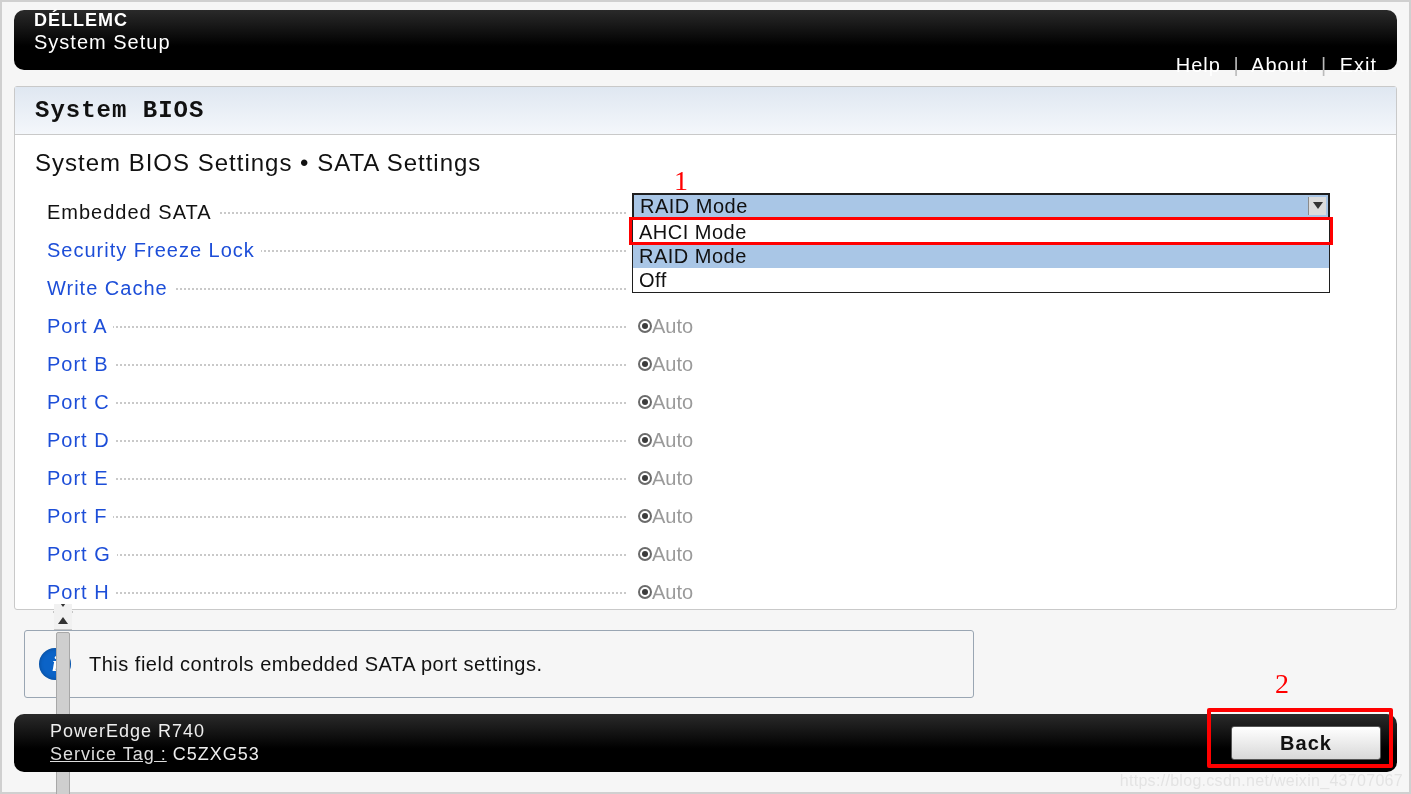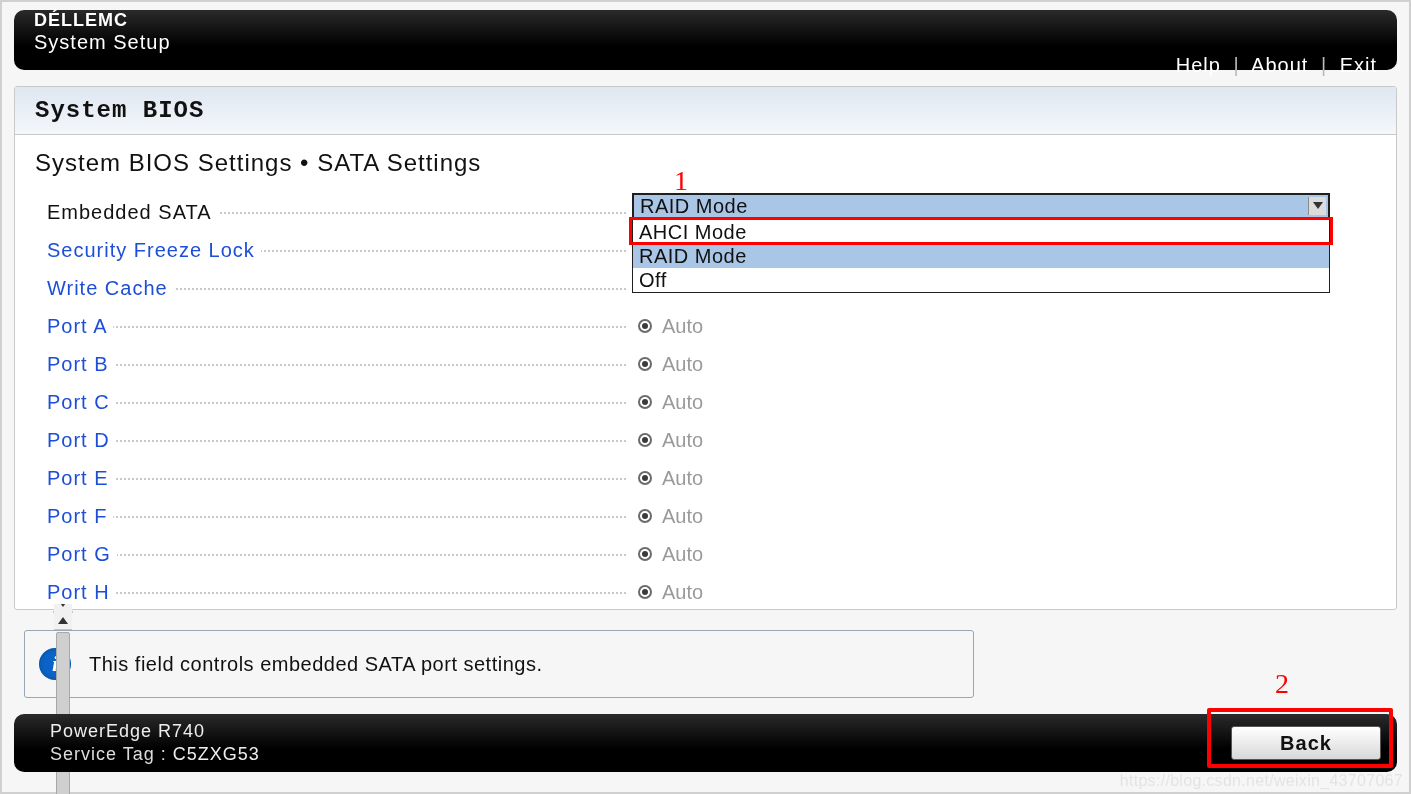--- a/index.html
+++ b/index.html
@@ -105,21 +105,20 @@
     border-bottom: 2px dotted #c9c9c9;
     z-index: 1;
   }
   .setting-row.disabled .label .label-text { color: #1d4ed8; }
   .setting-row .value {
     flex: 1 1 auto;
     font-size: 20px;
     color: #9a9a9a;
     display: flex;
     align-items: center;
-    gap: 10px;
     padding-left: 6px;
   }
   .radio-dot {
     width: 14px; height: 14px; border-radius: 50%;
     border: 2px solid #6b6b6b;
     display: inline-flex; align-items: center; justify-content: center;
     background: #fff;
     flex-shrink: 0;
   }
   .radio-dot::after {
@@ -249,21 +248,21 @@
     height: 58px;
     background: linear-gradient(#2a2a2a, #000 60%, #000);
     border-radius: 10px;
     display: flex;
     align-items: center;
     padding: 0 36px;
     color: #eee;
     position: relative;
   }
   .bottombar .device-info { display: flex; flex-direction: column; font-size: 18px; letter-spacing: 1px; line-height: 1.3; }
-  .bottombar .device-info .st-label { color: #ddd; }
+  .bottombar .device-info .st-label { color: #ddd; text-decoration: underline; }
 
   .back-btn {
     position: absolute;
     right: 16px; top: 50%; transform: translateY(-50%);
     width: 150px; height: 34px;
     background: linear-gradient(#ffffff, #d8d8d8);
     border: 1px solid #555;
     border-radius: 3px;
     font-size: 20px;
     letter-spacing: 1px;

